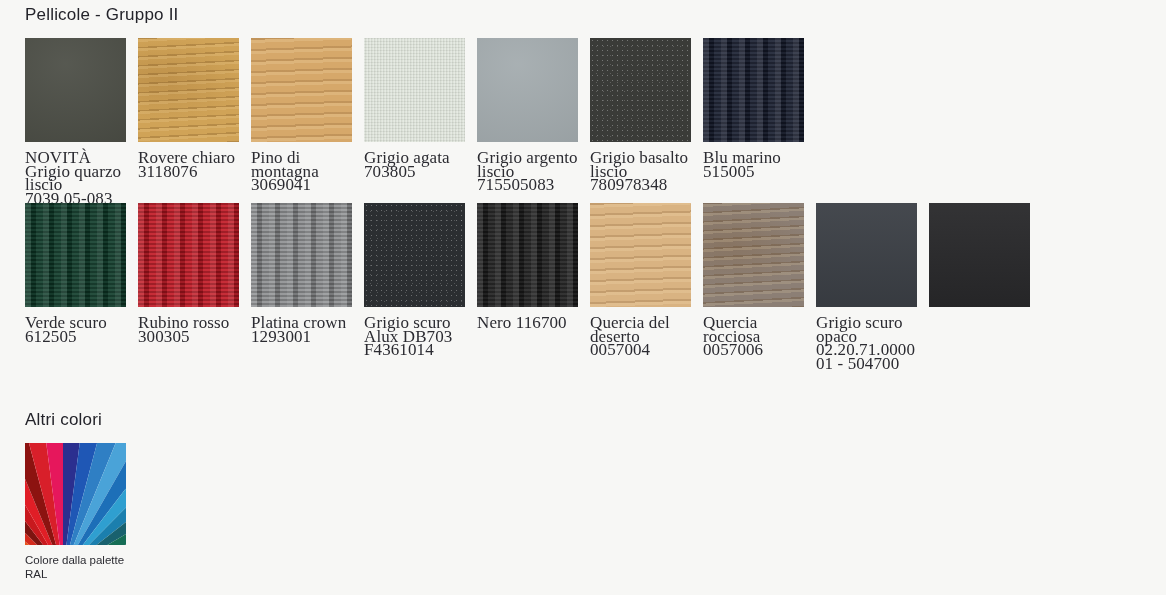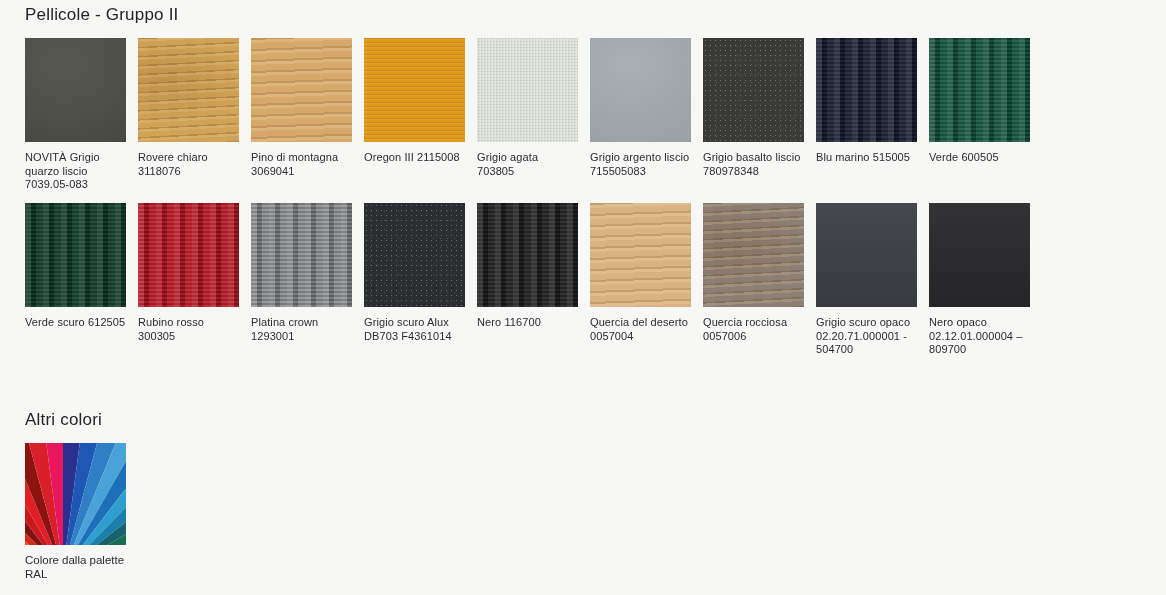--- a/index.html
+++ b/index.html
@@ -37,26 +37,27 @@
   .swatch{
     width:101px;height:104px;
     display:block;
     position:relative;
     overflow:hidden;
     background-color:#888;
   }
   .swatch .tex{position:absolute;inset:0;}
   .label{
     margin-top:9px;
-    font-size:11px;
+    font-size:17px;
     line-height:13.5px;
     color:#2b2b31;
     letter-spacing:.1px;
     word-wrap:break-word;
     white-space:pre-line;
+    font-family:Liberation Serif, serif;
   }
 
   
   .tex-wood-fine{
     background-image:repeating-linear-gradient(
       180deg,
       rgba(0,0,0,.10) 0px, rgba(0,0,0,.10) 1px,
       rgba(255,255,255,.07) 1px, rgba(255,255,255,.07) 2px,
       rgba(0,0,0,0) 2px, rgba(0,0,0,0) 4px);
   }
@@ -140,26 +141,20 @@
         </div>
         <div class="label">Rovere chiaro 3118076</div>
       </div>
       <div class="cell">
         <div class="swatch" style="background-color: rgb(214, 168, 106);">
           <div class="tex tex-wood-wide"></div>
         </div>
         <div class="label">Pino di montagna 3069041</div>
       </div>
       <div class="cell">
-        <div class="swatch" style="background-color: rgb(226, 154, 30);">
-          <div class="tex tex-wood-fine"></div>
-        </div>
-        <div class="label">Oregon III 2115008</div>
-      </div>
-      <div class="cell">
         <div class="swatch" style="background-color: rgb(220, 226, 216);">
           <div class="tex tex-fiber"></div>
         </div>
         <div class="label">Grigio agata 703805</div>
       </div>
       <div class="cell">
         <div class="swatch" style="background-color: rgb(162, 170, 173);">
           <div class="tex tex-smooth"></div>
         </div>
         <div class="label">Grigio argento liscio 715505083</div>
@@ -169,26 +164,20 @@
           <div class="tex tex-speck"></div>
         </div>
         <div class="label">Grigio basalto liscio 780978348</div>
       </div>
       <div class="cell">
         <div class="swatch" style="background-color: rgb(22, 28, 46);">
           <div class="tex tex-dash"></div>
         </div>
         <div class="label">Blu marino 515005</div>
       </div>
-      <div class="cell">
-        <div class="swatch" style="background-color: rgb(17, 86, 63);">
-          <div class="tex tex-dash"></div>
-        </div>
-        <div class="label">Verde 600505</div>
-      </div>
     </div>
   <div class="grid" id="row2">
       <div class="cell">
         <div class="swatch" style="background-color: rgb(14, 59, 41);">
           <div class="tex tex-dash"></div>
         </div>
         <div class="label">Verde scuro 612505</div>
       </div>
       <div class="cell">
         <div class="swatch" style="background-color: rgb(193, 22, 34);">
@@ -229,21 +218,20 @@
       <div class="cell">
         <div class="swatch" style="background-color: rgb(59, 63, 69);">
           <div class="tex tex-matte"></div>
         </div>
         <div class="label">Grigio scuro opaco 02.20.71.000001 - 504700</div>
       </div>
       <div class="cell">
         <div class="swatch" style="background-color: rgb(40, 40, 42);">
           <div class="tex tex-matte"></div>
         </div>
-        <div class="label">Nero opaco 02.12.01.000004 – 809700</div>
       </div>
     </div>
 
   <h2 class="section-title" id="title-altri">Altri colori</h2>
 
   <div class="ral-wrap" id="ral-fan">
       <svg width="101" height="102" viewBox="0 0 101 102">
         <path d="M38,128 L-219.46969787280824,91.81499375038291 L-212.5989612255849,58.716808440590796 Z" fill="#e8d9b8"></path>
         <path d="M38,128 L-212.5989612255849,58.716808440590796 L-201.492149809861,26.789772357478185 Z" fill="#f3b23c"></path>
         <path d="M38,128 L-201.492149809861,26.789772357478185 L-186.33701094656132,-3.4264262603317945 Z" fill="#f07b1b"></path>

